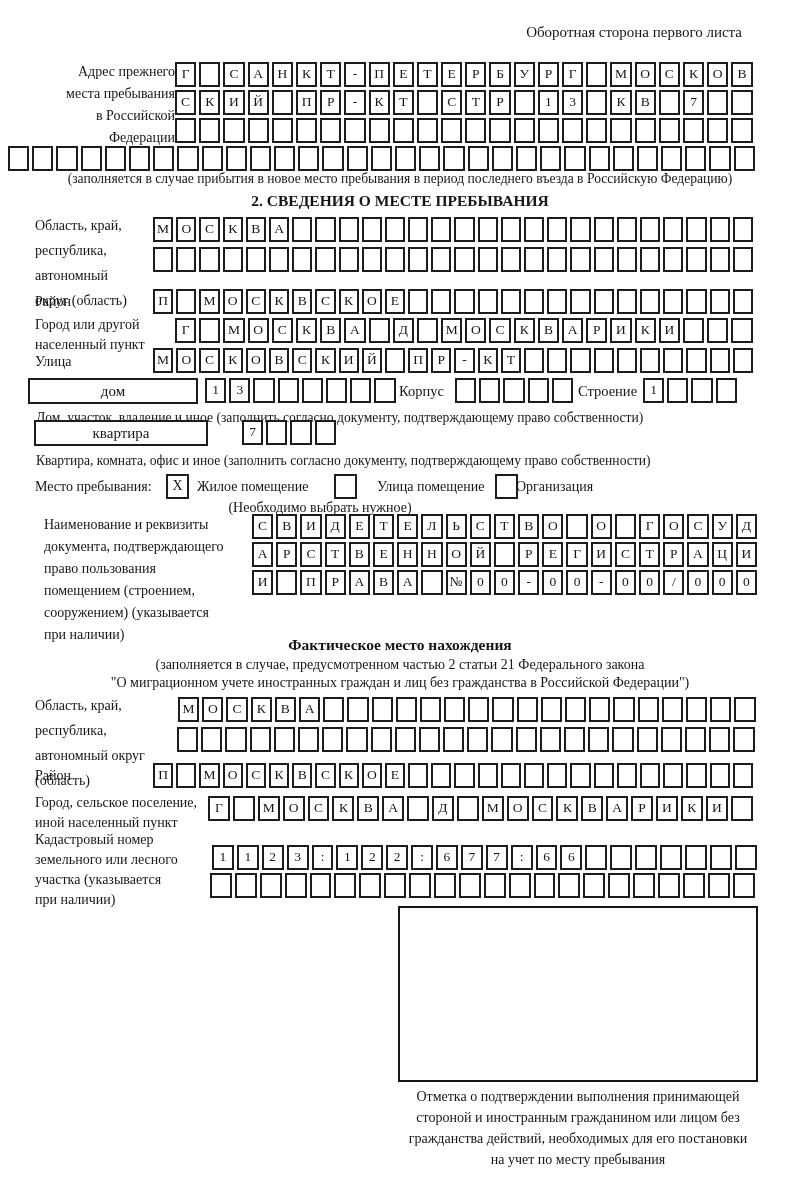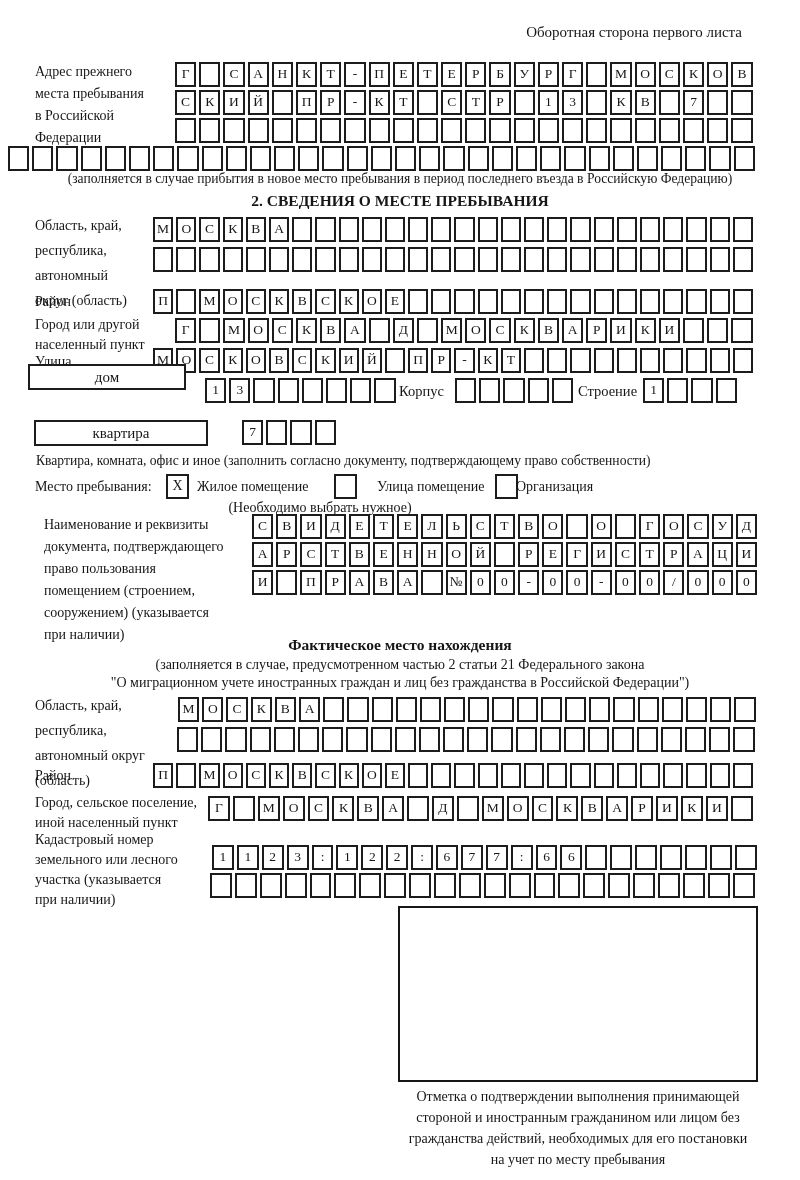--- a/index.html
+++ b/index.html
@@ -33,21 +33,21 @@
     font-size:14px; line-height:20px; text-align:center; background:#fff;
   }
 </style>
 </head>
 <body>
 
 <div class="page">
 
   <div class="abs" style="top:24px;left:0;width:742px;text-align:right;font-size:15px;">Оборотная сторона первого листа</div>
 
-  <div class="abs lbl" style="left:35px;top:61px;width:140px;">Адрес прежнего
+  <div class="abs lbl" style="left:35px;top:61px;width:140px;text-align:right;">Адрес прежнего
 места пребывания
 в Российской
 Федерации</div>
   <div class="abs cells p24" style="left:175px;top:62px;">
       <span class="cell">Г</span>
       <span class="cell"></span>
       <span class="cell">С</span>
       <span class="cell">А</span>
       <span class="cell">Н</span>
       <span class="cell">К</span>
@@ -302,21 +302,21 @@
       <span class="cell"></span>
       <span class="cell"></span>
       <span class="cell"></span>
       <span class="cell"></span>
       <span class="cell"></span>
       <span class="cell"></span>
       <span class="cell"></span>
       <span class="cell"></span>
     </div>
 
-  <div class="abs bigbox" style="left:28px;top:364px;width:158px;">дом</div>
+  <div class="abs bigbox" style="left:28px;top:378px;width:170px;">дом</div>
   <div class="abs cells p24" style="left:205px;top:378px;">
       <span class="cell">1</span>
       <span class="cell">3</span>
       <span class="cell"></span>
       <span class="cell"></span>
       <span class="cell"></span>
       <span class="cell"></span>
       <span class="cell"></span>
       <span class="cell"></span>
     </div>
@@ -328,20 +328,21 @@
       <span class="cell"></span>
       <span class="cell"></span>
     </div>
   <div class="abs lbl" style="left:578px;top:380px;font-size:14.5px;">Строение</div>
   <div class="abs cells p24" style="left:643px;top:378px;">
       <span class="cell">1</span>
       <span class="cell"></span>
       <span class="cell"></span>
       <span class="cell"></span>
     </div>
+  <div class="abs note" style="left:36px;top:410px;">Дом, участок, владение и иное (заполнить согласно документу, подтверждающему право собственности)</div>
 
   <div class="abs bigbox" style="left:34px;top:420px;width:174px;">квартира</div>
   <div class="abs cells p24" style="left:242px;top:420px;">
       <span class="cell">7</span>
       <span class="cell"></span>
       <span class="cell"></span>
       <span class="cell"></span>
     </div>
   <div class="abs note" style="left:36px;top:453px;">Квартира, комната, офис и иное (заполнить согласно документу, подтверждающему право собственности)</div>
 

